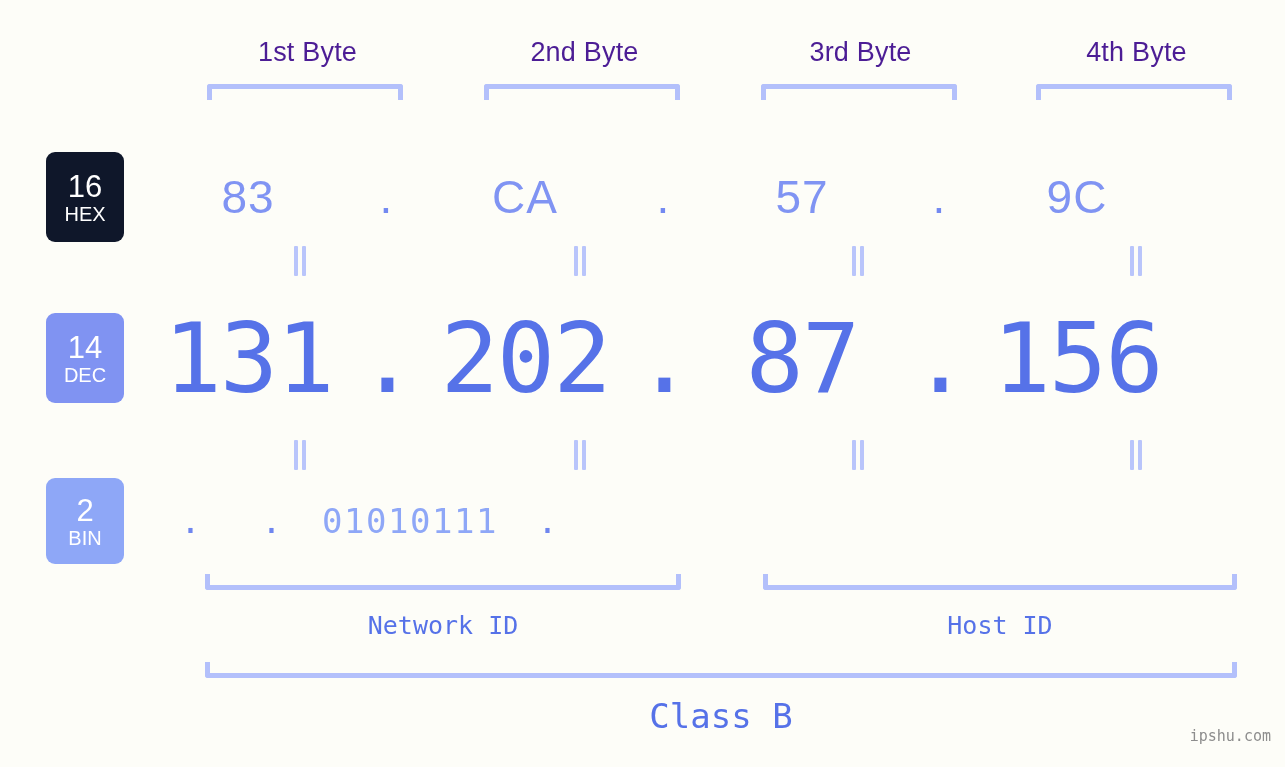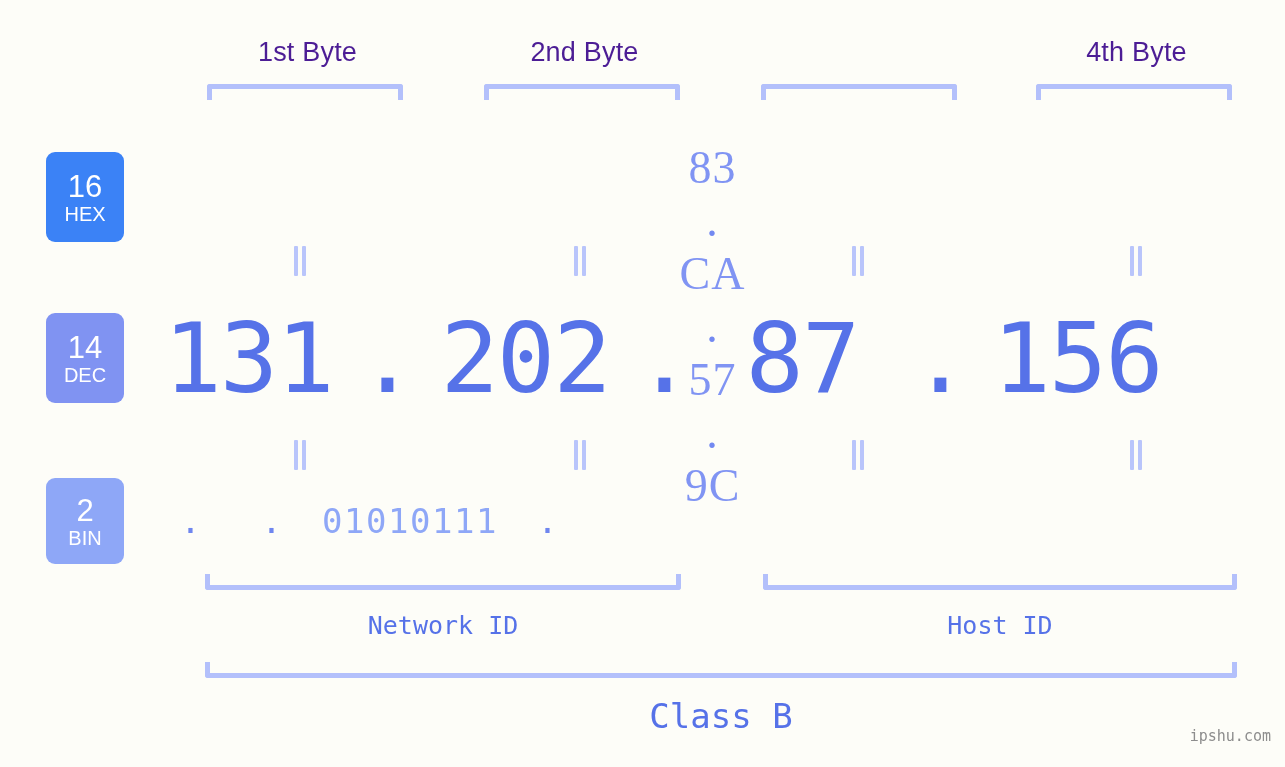--- a/index.html
+++ b/index.html
@@ -72,21 +72,21 @@
     font-size: 31px;
     line-height: 33px;
     font-weight: 400;
   }
   .badge .nm {
     font-size: 20px;
     line-height: 22px;
     font-weight: 400;
     text-align: center;
   }
-  .badge-hex { top: 152px; height: 90px; background: #3b82f6; }
+  .badge-hex { top: 152px; height: 90px; background: #0f172a; }
   .badge-dec { top: 313px; height: 90px; background: #8093f2; }
   .badge-bin { top: 478px; height: 86px; background: #8ea7f7; }
 
   
   .row {
     position: absolute;
     left: 150px;
     width: 1125px;
     display: flex;
     align-items: center;
@@ -95,27 +95,26 @@
     text-align: center;
     white-space: nowrap;
   }
   .sep {
     text-align: center;
     white-space: nowrap;
   }
 
   
   .row-hex {
-    top: 141px;
+    top: 152px;
     height: 90px;
-    font-family: Liberation Serif, serif;
+    font-family: Liberation Sans, sans-serif;
     font-size: 46px;
     color: #8094f3;
     letter-spacing: 1px;
-    flex-direction: column;
   }
   .row-hex .sep {
     font-size: 46px;
     color: #7389f1;
   }
 
   
   .row-dec {
     top: 296px;
     height: 124px;
@@ -197,20 +196,21 @@
     margin-left: 13px;
   }
 </style>
 </head>
 <body>
 
 <div class="stage">
 
   <div class="byte-label" style="left:200px; width:215px;">1st Byte</div>
   <div class="byte-label" style="left:477px; width:215px;">2nd Byte</div>
+  <div class="byte-label" style="left:753px; width:215px;">3rd Byte</div>
   <div class="byte-label" style="left:1029px; width:215px;">4th Byte</div>
 
   <div class="bracket down" style="left:207px; top:84px; width:196px;"></div>
   <div class="bracket down" style="left:484px; top:84px; width:196px;"></div>
   <div class="bracket down" style="left:761px; top:84px; width:196px;"></div>
   <div class="bracket down" style="left:1036px; top:84px; width:196px;"></div>
 
   <div class="badge badge-hex">
     <span class="num">16</span>
     <span class="nm">HEX</span>

